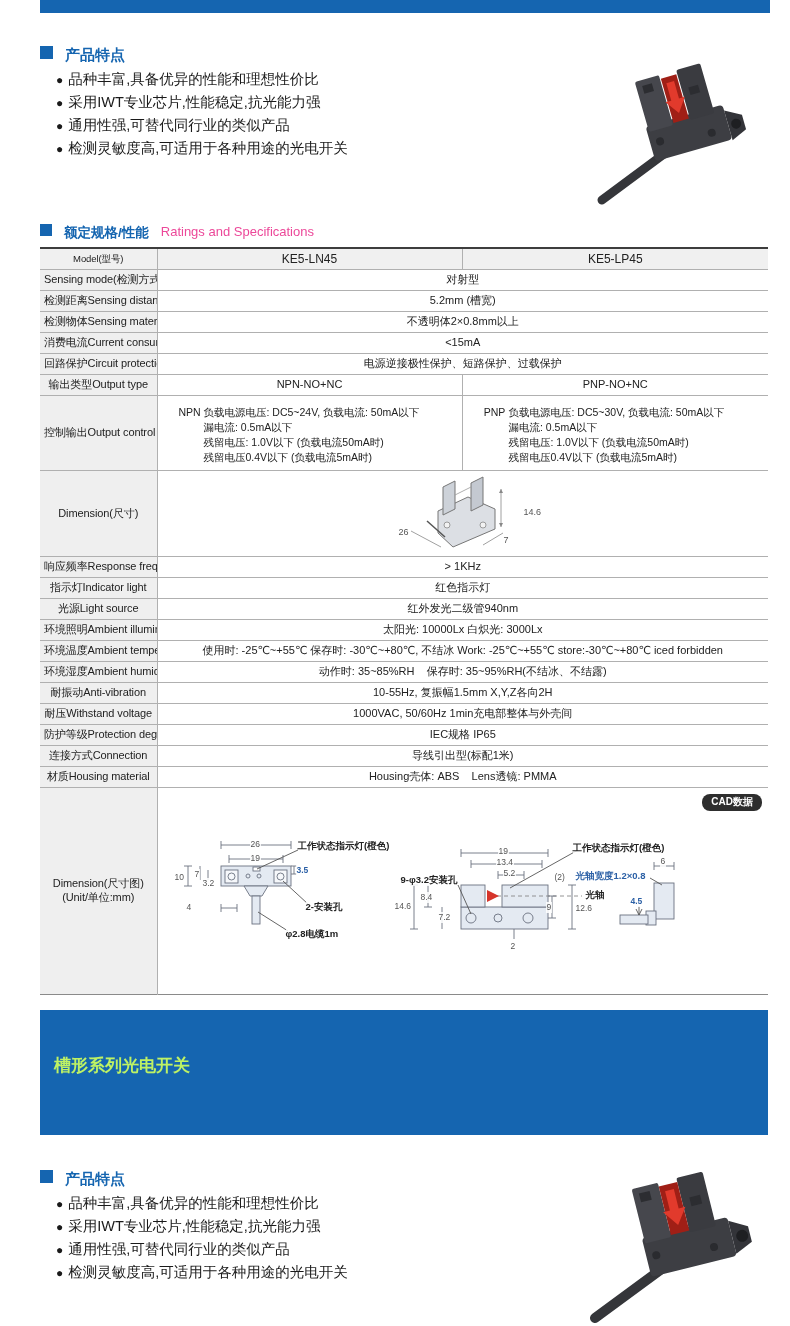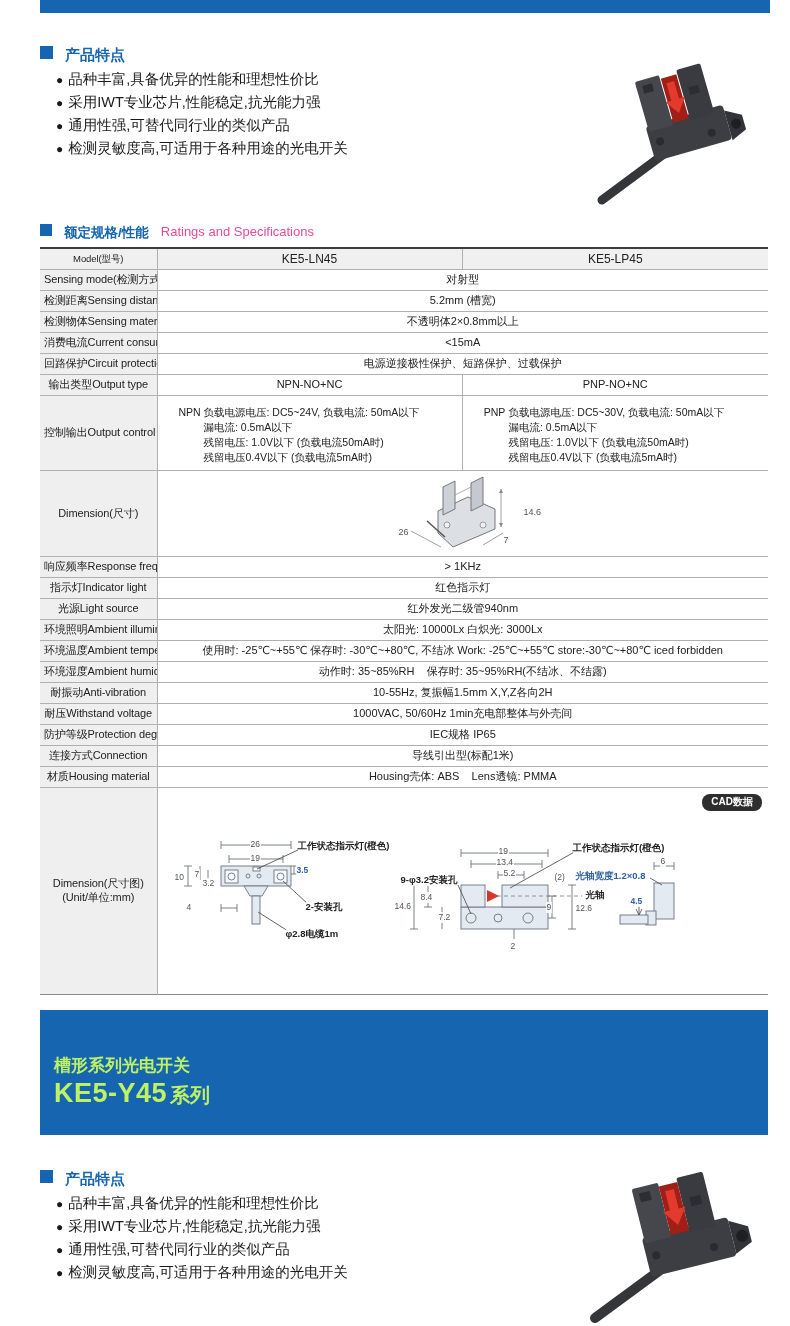--- a/index.html
+++ b/index.html
@@ -319,23 +319,20 @@
           <span class="cad-badge" style="background:#2e2e2e">CAD数据</span>
         </div>
       </td>
     </tr>
   </tbody>
       </table>
   </div>
 
   <div class="banner" style="background:#1565b0">
     <div class="banner-sub">槽形系列光电开关</div>
-    <div class="banner-main">
-      <span class="banner-series">KE5-Y45</span><span class="banner-suffix">系列</span>
-    </div>
   </div>
 
   <div class="sec-head" style="left:40px;top:1170px;">
     <span class="sq" style="background:#1565b0"></span>
     <span class="sec-title-zh" style="color:#1565b0">产品特点</span>
   </div>
   <div class="bullets" style="top:1192px;">
     <div class="bullet"><span class="dot">●</span><span>品种丰富,具备优异的性能和理想性价比</span></div>
     <div class="bullet"><span class="dot">●</span><span>采用IWT专业芯片,性能稳定,抗光能力强</span></div>
     <div class="bullet"><span class="dot">●</span><span>通用性强,可替代同行业的类似产品</span></div>

